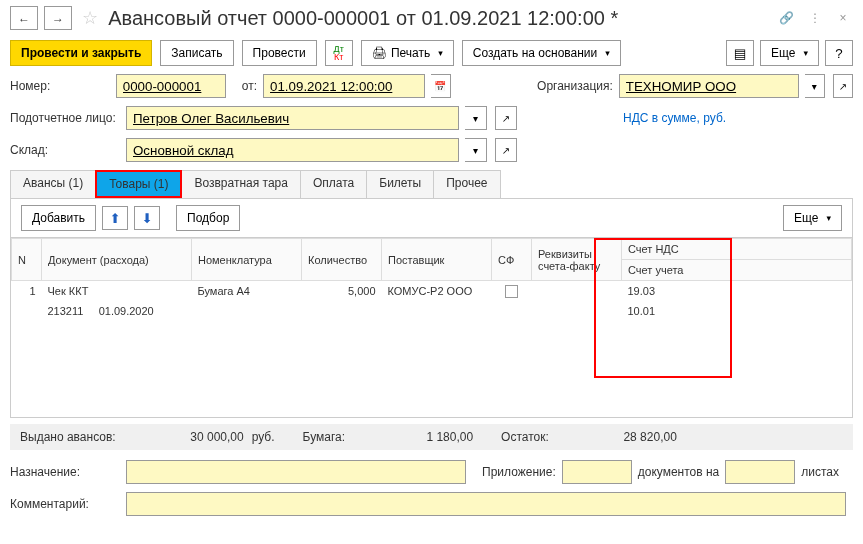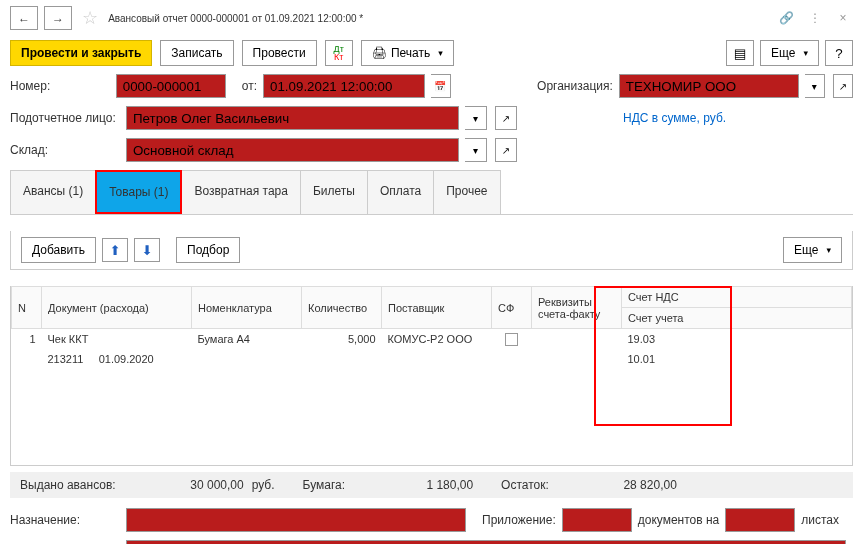--- a/index.html
+++ b/index.html
@@ -1,45 +1,45 @@
 <!DOCTYPE html>
 <html><head>
 <meta charset="utf-8">
 <style>
 * { box-sizing: border-box; margin: 0; padding: 0; font-family: Arial, sans-serif; }
 body { background: #fff; font-size: 12px; color: #333; width: 863px; height: 544px; overflow: hidden; position: relative; }
 
 .titlebar { display: flex; align-items: center; padding: 6px 10px; gap: 6px; }
 .nav-btn { width: 28px; height: 24px; border: 1px solid #999; background: #fff; display: flex; align-items: center; justify-content: center; cursor: pointer; }
 .star { color: #ccc; font-size: 18px; padding: 0 4px; }
-.title { font-size: 10px; font-weight: normal; flex: 1; }
+.title { font-size: 20px; font-weight: normal; flex: 1; }
 .titlebar-right { display: flex; gap: 8px; }
 .icon-btn-sm { width: 20px; height: 20px; display: flex; align-items: center; justify-content: center; color: #999; cursor: pointer; }
 
 .toolbar { display: flex; align-items: center; padding: 4px 10px; gap: 8px; }
 .btn { border: 1px solid #999; background: #fff; padding: 5px 10px; cursor: pointer; font-size: 12px; display: inline-flex; align-items: center; gap: 4px; }
 .btn-primary { background: #ffd800; border-color: #d4b400; font-weight: bold; }
 .btn-dropdown::after { content: "▾"; margin-left: 4px; font-size: 9px; }
 .toolbar-right { margin-left: auto; display: flex; gap: 6px; }
 .icon-btn { width: 28px; height: 26px; border: 1px solid #999; background: #fff; display: flex; align-items: center; justify-content: center; cursor: pointer; }
 
 .form-row { display: flex; align-items: center; padding: 4px 10px; gap: 6px; }
 .label { width: 110px; }
-.input { border: 1px solid #999; padding: 3px 6px; background: #b91c1c; height: 24px; }
+.input { border: 1px solid #999; padding: 3px 6px; background: #fef9c3; height: 24px; text-decoration: underline; }
 .input-num { width: 110px; }
 .input-date { width: 162px; }
 .cal-btn, .sel-btn { width: 22px; height: 24px; border: 1px solid #999; border-left: none; background: #fff; display: flex; align-items: center; justify-content: center; cursor: pointer; font-size: 10px; }
 .link { color: #0066cc; cursor: pointer; }
 
 .tabs { display: flex; border-bottom: 1px solid #ccc; margin: 4px 10px 0; }
-.tab { border: 1px solid #ccc; border-bottom: none; padding: 13px 12px; background: #f5f5f5; cursor: pointer; margin-right: -1px; }
+.tab { border: 1px solid #ccc; border-bottom: none; padding: 5px 12px; background: #f5f5f5; cursor: pointer; margin-right: -1px; }
 .tab.active { background: #0ea5e9; position: relative; z-index: 1; }
 .tab.highlight { border: 2px solid red; }
 
-.subtoolbar { display: flex; align-items: center; padding: 6px 10px; gap: 6px; border: 1px solid #ccc; border-top: none; margin: 16px 10px; }
+.subtoolbar { display: flex; align-items: center; padding: 6px 10px; gap: 6px; border: 1px solid #ccc; border-top: none; margin: 0 10px; }
 .arrow-btn { width: 26px; height: 24px; border: 1px solid #999; background: #fff; display: flex; align-items: center; justify-content: center; cursor: pointer; color: #2060c0; }
 
 .table-wrap { margin: 0 10px; border: 1px solid #ccc; border-top: none; height: 180px; overflow: auto; position: relative; }
 .table { width: 100%; border-collapse: collapse; }
 .table th { border: 1px solid #ddd; padding: 4px 6px; text-align: left; font-weight: normal; background: #fafafa; font-size: 11px; }
 .table td { padding: 4px 6px; font-size: 11px; vertical-align: top; }
 .red-box { position: absolute; border: 2px solid red; pointer-events: none; }
 .red1 { top: 0; left: 583px; width: 138px; height: 140px; }
 .checkbox { width: 13px; height: 13px; border: 1px solid #999; display: inline-block; }
 
@@ -65,20 +65,21 @@
 </div>
 
 <div class="toolbar">
   <button class="btn btn-primary">Провести и закрыть</button>
   <button class="btn">Записать</button>
   <button class="btn">Провести</button>
   <button class="icon-btn">
       <span class="dtkt"><span class="dt">Дт</span><br><span class="kt">Кт</span></span>
     </button>
   <button class="btn btn-dropdown">🖨 <span>Печать</span></button>
+  <button class="btn btn-dropdown">Создать на основании</button>
   <div class="toolbar-right">
     <button class="icon-btn">▤</button>
     <button class="btn btn-dropdown">Еще</button>
     <button class="icon-btn">?</button>
   </div>
 </div>
 
 <div class="form-row">
   <span class="label">Номер:</span>
   <input class="input input-num" value="0000-000001" style="">
@@ -103,22 +104,22 @@
   <span class="label">Склад:</span>
   <input class="input" style="width: 333px;" value="Основной склад">
   <button class="sel-btn">▾</button>
   <button class="sel-btn" style="border-left:1px solid #999;margin-left:2px">↗</button>
 </div>
 
 <div class="tabs">
   <div class="tab">Авансы (1)</div>
   <div class="tab active highlight">Товары (1)</div>
   <div class="tab">Возвратная тара</div>
+  <div class="tab">Оплата</div>
   <div class="tab">Билеты</div>
-  <div class="tab">Оплата</div>
   <div class="tab">Прочее</div>
 </div>
 
 <div class="subtoolbar">
   <button class="btn">Добавить</button>
   <button class="arrow-btn">⬆</button>
   <button class="arrow-btn">⬇</button>
   <button class="btn" style="margin-left:10px">Подбор</button>
   <button class="btn btn-dropdown" style="margin-left:auto">Еще</button>
 </div>

